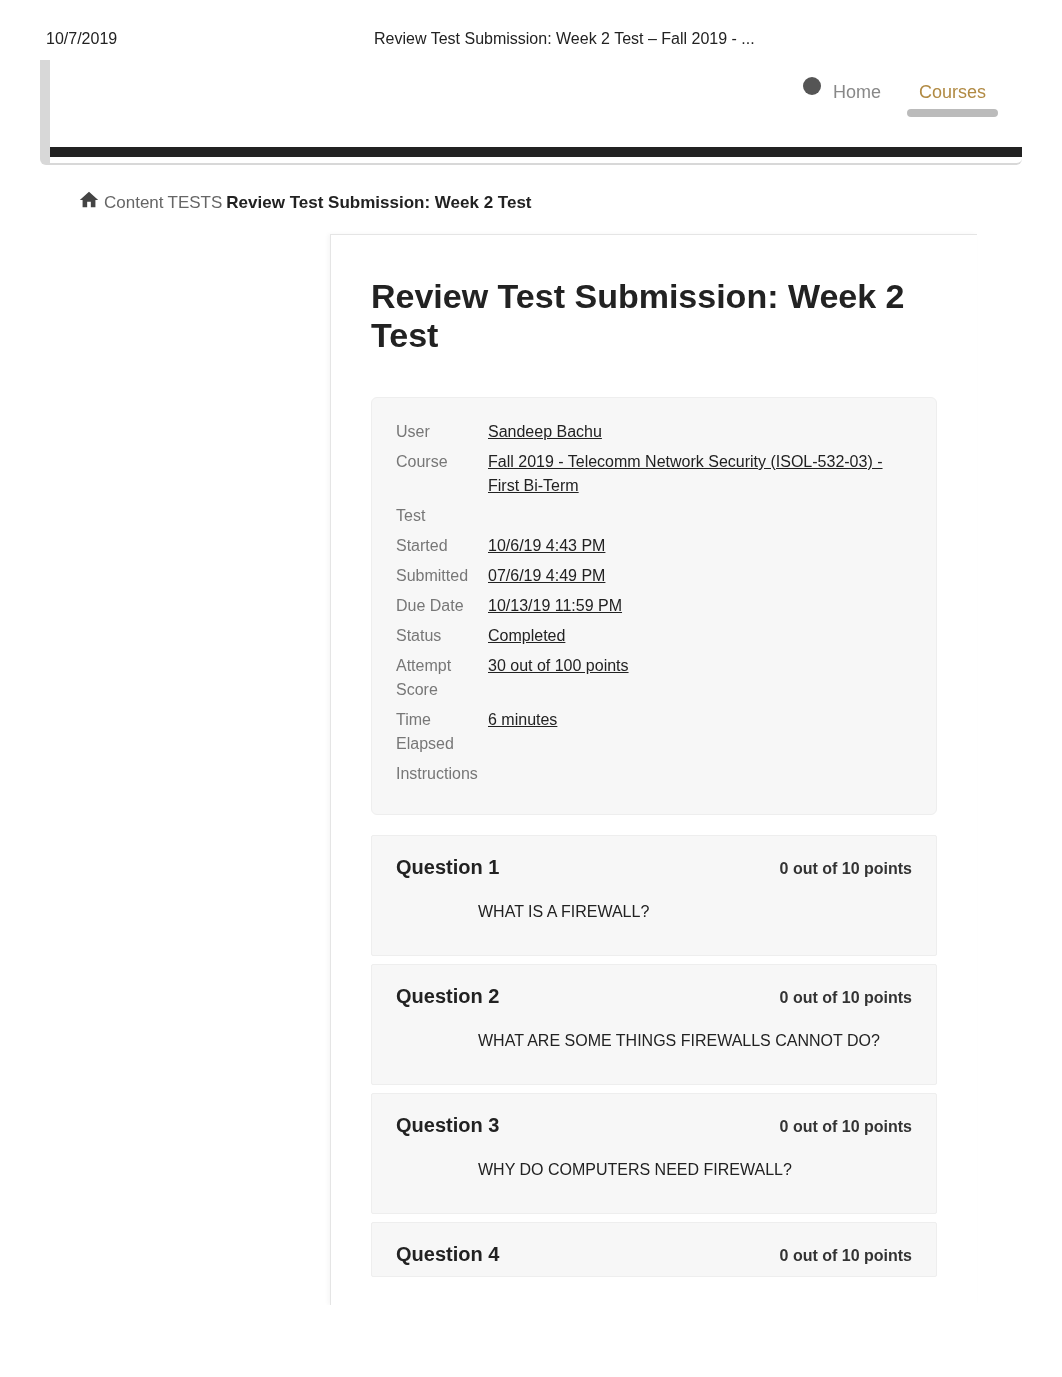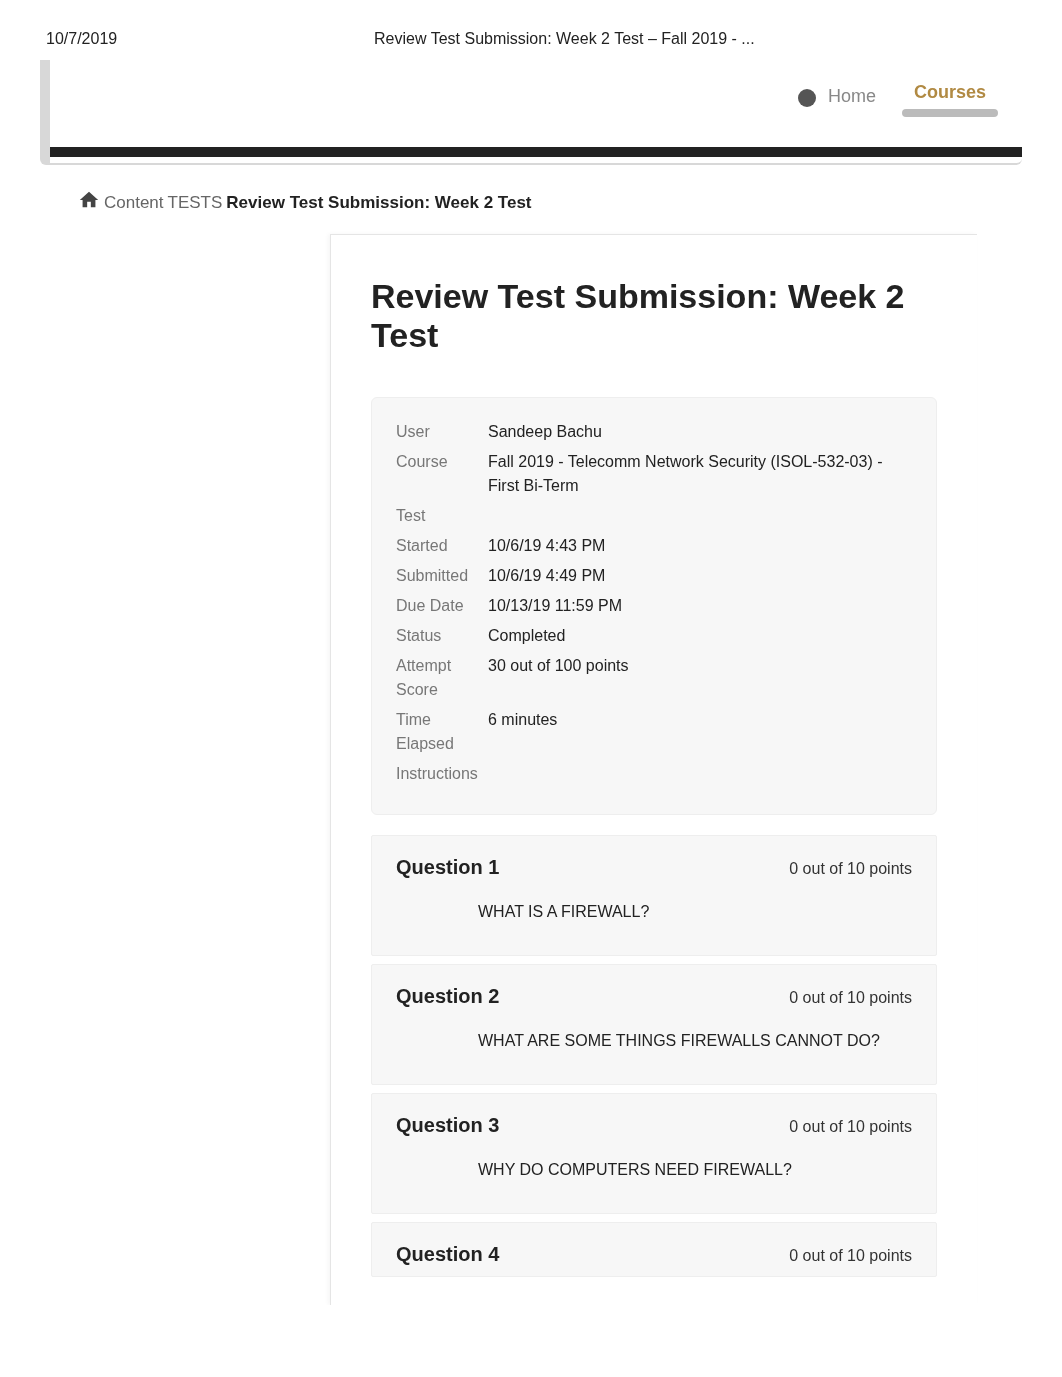--- a/index.html
+++ b/index.html
@@ -28,21 +28,21 @@
       border-left: 10px solid #d8d8d8;
       border-bottom: 2px solid #d8d8d8;
       border-radius: 0 0 6px 6px;
       padding-bottom: 6px;
     }
     .topbar {
       background: #fff;
       padding: 18px 24px 40px 24px;
       display: flex;
       justify-content: flex-end;
-      align-items: flex-end;
+      align-items: center;
       gap: 26px;
       border-bottom: 10px solid #222;
     }
     .topbar .dot {
       width: 18px;
       height: 18px;
       border-radius: 50%;
       background: #555;
       margin-right: -14px;
       margin-top: -14px;
@@ -51,21 +51,21 @@
       color: #888;
       text-decoration: none;
       font-size: 18px;
     }
     .topbar .courses-wrap {
       position: relative;
       padding: 4px 12px;
     }
     .topbar .courses-wrap a {
       color: #b18a43;
-      font-weight: bold;
+      font-weight: normal;
     }
     .topbar .courses-underline {
       position: absolute;
       left: 0;
       right: 0;
       bottom: -10px;
       height: 8px;
       background: #bbb;
       border-radius: 4px;
     }
@@ -118,20 +118,21 @@
       line-height: 1.5;
     }
     .info-label {
       width: 92px;
       color: #777;
       flex-shrink: 0;
     }
     .info-value {
       color: #222;
       flex: 1;
+      text-decoration: underline;
     }
     .question-block {
       background: #f7f7f7;
       border: 1px solid #eee;
       border-radius: 2px;
       padding: 20px 24px 34px 24px;
       margin-bottom: 8px;
     }
     .question-header {
       display: flex;
@@ -140,20 +141,21 @@
       margin-bottom: 24px;
     }
     .question-title {
       font-size: 20px;
       font-weight: bold;
       color: #222;
     }
     .question-points {
       font-size: 16px;
       color: #333;
+      font-weight: bold;
     }
     .question-text {
       font-size: 16px;
       color: #222;
       padding-left: 82px;
     }
     .blur-zone {
       height: 340px;
       background: #fff;
     }
@@ -204,21 +206,21 @@
       </div>
       <div class="info-row">
         <div class="info-label">Test</div>
       </div>
       <div class="info-row">
         <div class="info-label">Started</div>
         <div class="info-value">10/6/19 4:43 PM</div>
       </div>
       <div class="info-row">
         <div class="info-label">Submitted</div>
-        <div class="info-value">10/6/19 4:49 PM</div>
+        <div class="info-value">07/6/19 4:49 PM</div>
       </div>
       <div class="info-row">
         <div class="info-label">Due Date</div>
         <div class="info-value">10/13/19 11:59 PM</div>
       </div>
       <div class="info-row">
         <div class="info-label">Status</div>
         <div class="info-value">Completed</div>
       </div>
       <div class="info-row">

